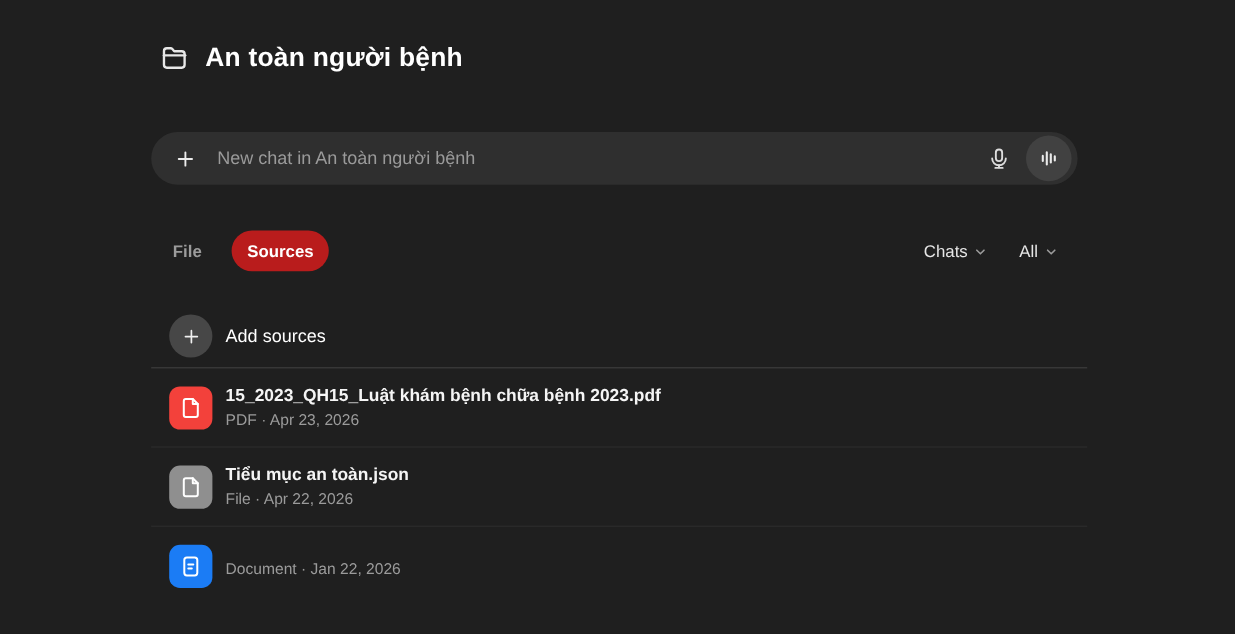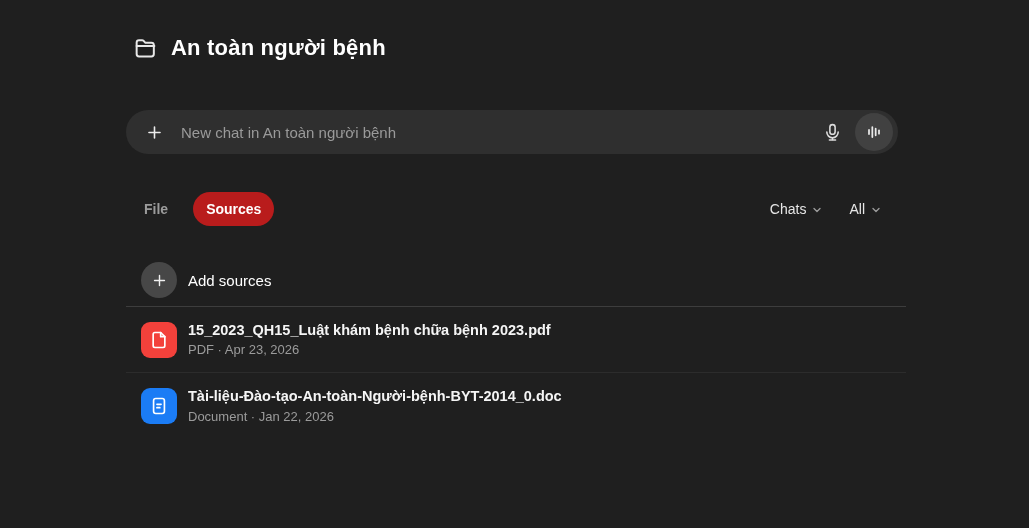--- a/index.html
+++ b/index.html
@@ -154,29 +154,40 @@
           <path d="M14 3H7a2 2 0 0 0-2 2v14a2 2 0 0 0 2 2h10a2 2 0 0 0 2-2V8z"></path>
           <path d="M14 3v5h5"></path>
         </svg>
       </span>
       <span class="src-text">
         <span class="src-title">15_2023_QH15_Luật khám bệnh chữa bệnh 2023.pdf</span>
         <span class="src-meta">PDF · Apr 23, 2026</span>
       </span>
     </li>
 
+    <li class="source-row">
+      <span class="tile" style="background-color: rgb(143, 143, 143);">
+        <svg width="20" height="20" viewBox="0 0 24 24" fill="none" stroke="currentColor" stroke-width="2" stroke-linecap="round" stroke-linejoin="round">
+          <path d="M14 3H7a2 2 0 0 0-2 2v14a2 2 0 0 0 2 2h10a2 2 0 0 0 2-2V8z"></path>
+          <path d="M14 3v5h5"></path>
+        </svg>
+      </span>
+      <span class="src-text">
+        <span class="src-title">Tiểu mục an toàn.json</span>
+        <span class="src-meta">File · Apr 22, 2026</span>
+      </span>
+    </li>
 
     <li class="source-row">
       <span class="tile" style="background-color: rgb(27, 124, 245);">
         <svg width="20" height="20" viewBox="0 0 24 24" fill="none" stroke="currentColor" stroke-width="2" stroke-linecap="round" stroke-linejoin="round">
           <rect x="5.5" y="3" width="13" height="18" rx="2.6"></rect>
           <path d="M9.5 10h5"></path>
           <path d="M9.5 14h3.5"></path>
         </svg>
       </span>
       <span class="src-text">
-        <span class="src-title">Tài-liệu-Đào-tạo-An-toàn-Người-bệnh-BYT-2014_0.doc</span>
         <span class="src-meta">Document · Jan 22, 2026</span>
       </span>
     </li>
 
   </ul>
 </div>
 
 </body></html>

